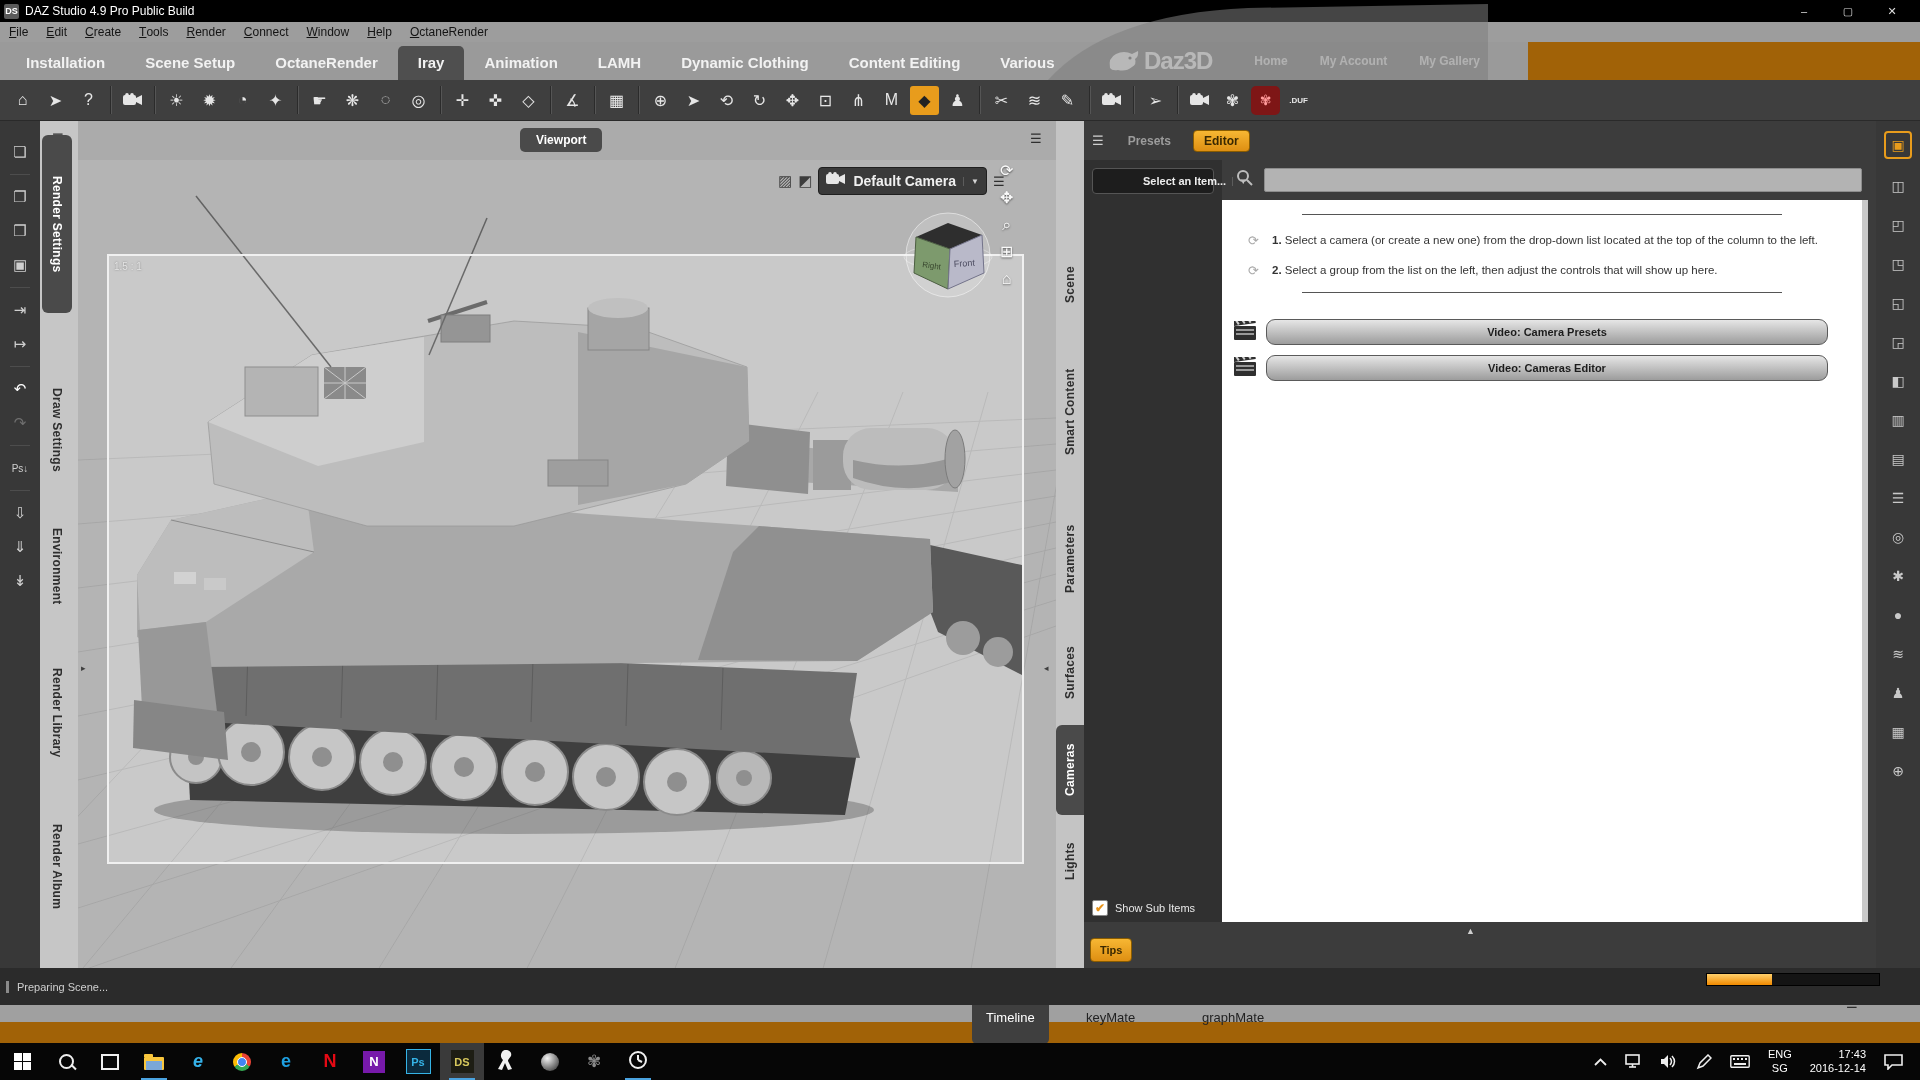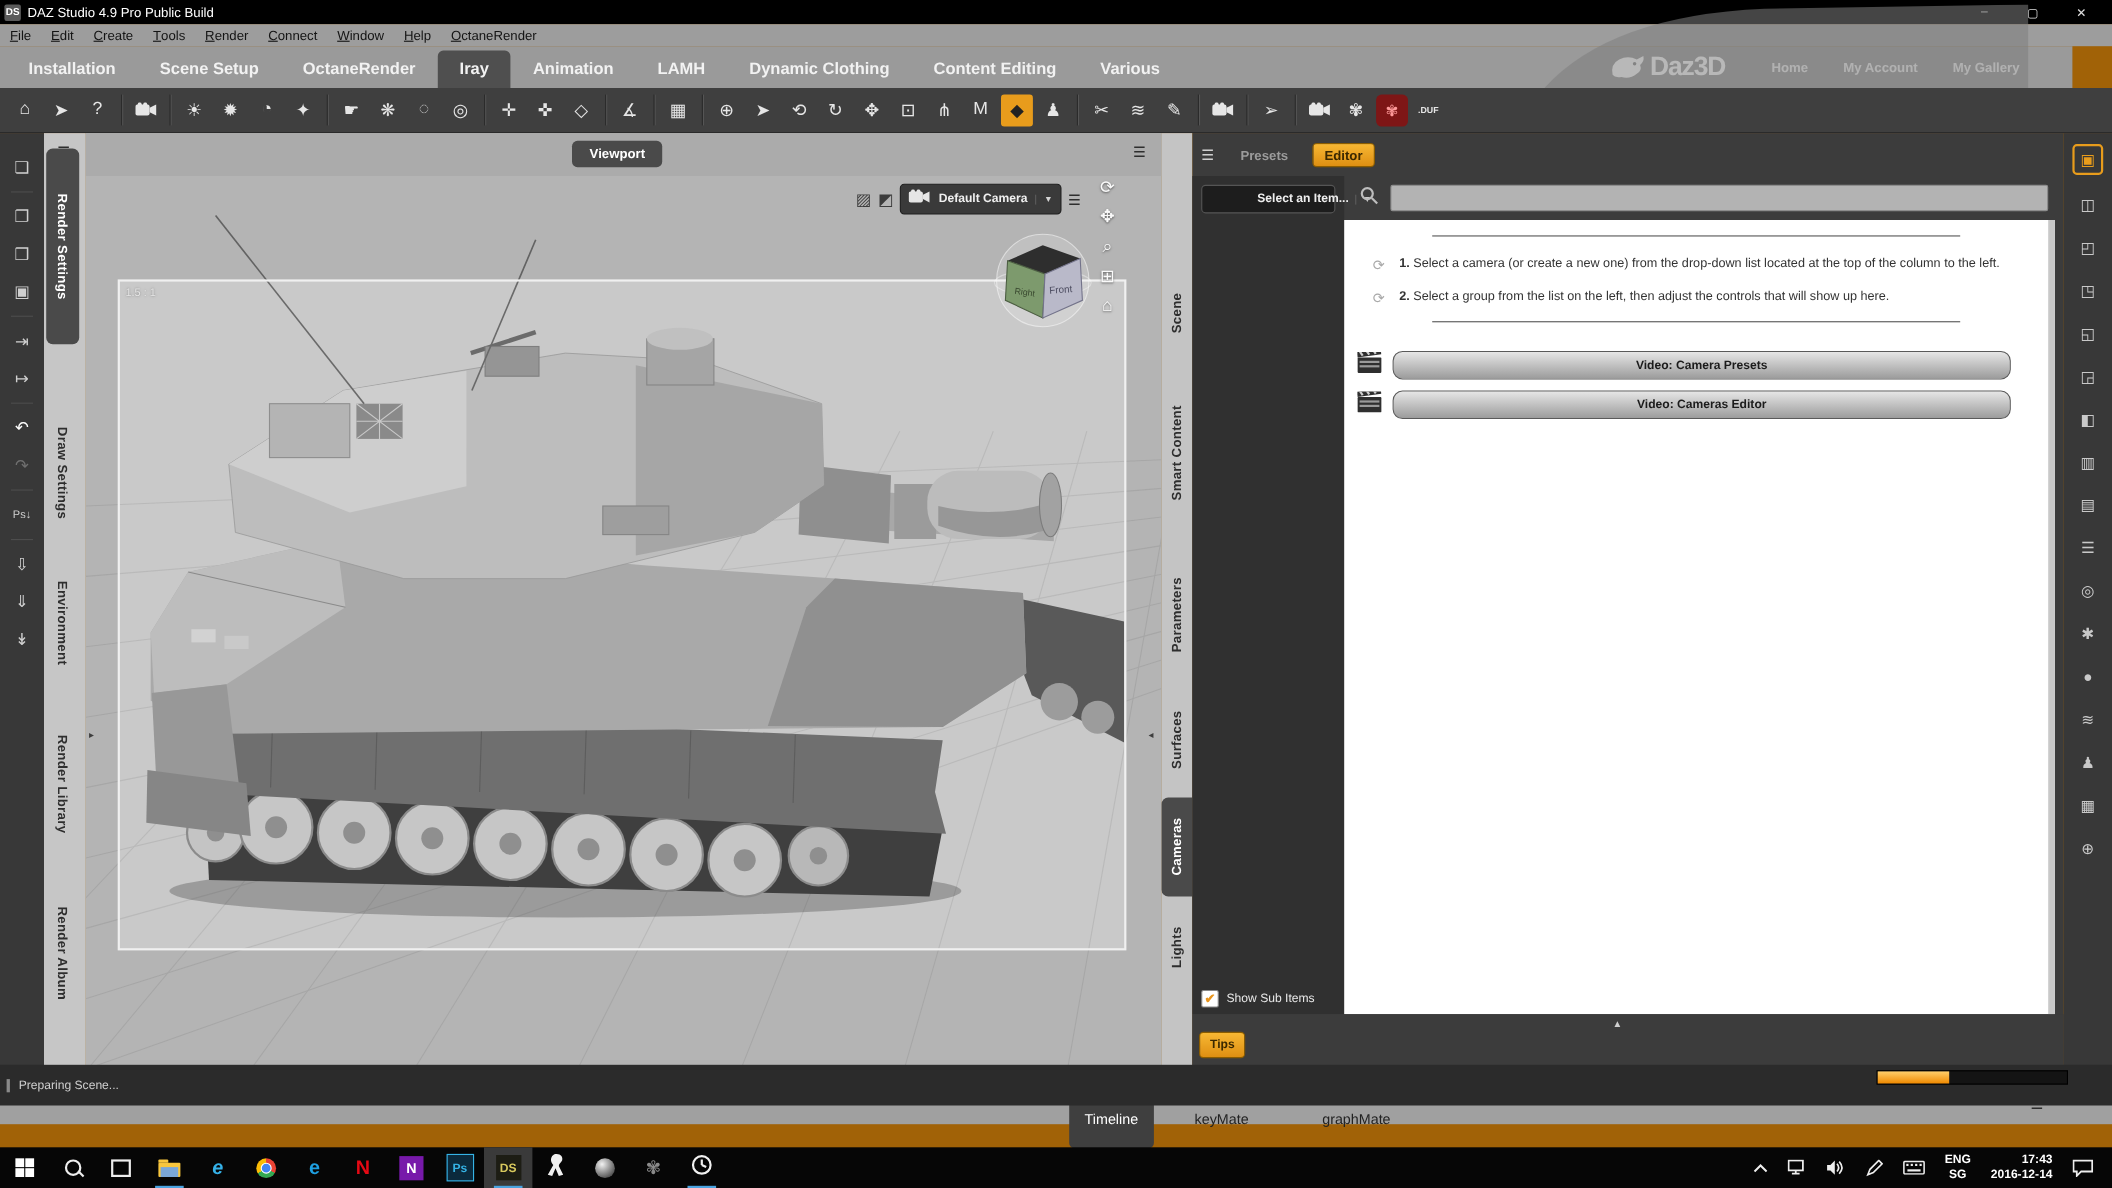--- a/index.html
+++ b/index.html
@@ -8,21 +8,21 @@
   .abs{position:absolute;}
   
   .titlebar{left:0;top:0;width:1920px;height:22px;background:#000;color:#fff;display:flex;align-items:center;font-size:12px;}
   .app-badge{width:15px;height:15px;margin:0 6px 0 4px;background:#5a5a5a;color:#fff;font-size:9px;font-weight:bold;display:flex;align-items:center;justify-content:center;border-radius:2px;}
   .win-ctrls{position:absolute;right:6px;top:0;height:22px;display:flex;}
   .win-ctrl{width:44px;height:22px;display:flex;align-items:center;justify-content:center;color:#ddd;font-size:11px;}
   
   .menubar{left:0;top:22px;width:1920px;height:20px;background:#9d9d9d;display:flex;align-items:center;font-size:12px;color:#141414;}
   .menu-item{padding:0 9px;height:20px;display:flex;align-items:center;}
   
-  .activitybar{left:0;top:42px;width:1884px;height:38px;background:#9a9a9a;}
+  .activitybar{left:0;top:42px;width:1528px;height:38px;background:#9a9a9a;}
   .acttabs{position:absolute;left:6px;top:0;height:38px;display:flex;align-items:flex-end;}
   .acttab{padding:8px 20px 9px;font-size:15px;font-weight:bold;color:#f2f2f2;border-radius:5px 5px 0 0;}
   .acttab.active{background:#4f4f4f;}
   .brandarea{position:absolute;right:0;top:0;width:440px;height:38px;display:flex;align-items:center;}
   .swoosh{position:absolute;left:-40px;top:-38px;}
   .brandlogo{display:flex;align-items:center;gap:4px;margin-left:18px;}
   .brandtext{color:#fff;font-weight:bold;font-size:24px;letter-spacing:-1px;}
   .brandlinks{display:flex;gap:0;margin-left:26px;}
   .brandlink{color:#f0f0f0;font-size:12px;font-weight:bold;padding:0 16px;}
   
@@ -46,21 +46,21 @@
   .panemenu.lightbg{color:#2e2e2e}.panemenu.darkbg{color:#cfcfcf}
   
   .viewportzone{left:78px;top:121px;width:978px;height:865px;background:#b2b2b2;}
   .vpheader{position:absolute;left:0;top:0;width:978px;height:39px;background:#ababab;}
   .vptab{position:absolute;left:442px;top:7px;background:#4a4a4a;color:#fff;font-weight:bold;font-size:12px;padding:5px 16px;border-radius:5px;}
   .vpcanvas{position:absolute;left:0;top:39px;}
   .framelabel{position:absolute;left:36px;top:140px;font-size:10px;color:#e6e6e6;text-shadow:0 0 2px #777;}
   .vpcontrols{position:absolute;left:700px;top:46px;display:flex;align-items:center;gap:6px;}
   .vpicon{color:#3c3c3c;font-size:15px;}
   .camdrop{display:flex;align-items:center;background:#3a3a3a;border:1px solid #1f1f1f;border-radius:4px;height:26px;padding:0 7px;gap:7px;}
-  .camdrop .lbl{color:#f0f0f0;font-weight:bold;font-size:11px;}
+  .camdrop .lbl{color:#f0f0f0;font-weight:bold;font-size:14px;}
   .camdrop .dd{color:#d5d5d5;font-size:8px;border-left:1px solid #5c5c5c;padding-left:7px;}
   .camtools{position:absolute;left:922px;top:42px;display:flex;flex-direction:column;gap:11px;align-items:center;}
   .camtool{color:#fafafa;font-size:16px;text-shadow:0 1px 2px rgba(0,0,0,.55);line-height:1;}
   .viewcube{position:absolute;left:822px;top:84px;}
   .collapse{position:absolute;font-size:9px;color:#3e3e3e;}
   
   .sidetabs{left:1056px;top:121px;width:28px;height:865px;background:#c4c4c4;}
   .sidetabs .vtab{position:absolute;left:0;width:28px;box-sizing:border-box;transform:rotate(180deg);}
   .sidetabs .vtab.active{background:#4a4a4a;color:#fff;border-radius:0 6px 6px 0;}
   
@@ -103,21 +103,21 @@
   .statustext{color:#cfcfcf;font-size:11px;}
   .progresstrack{position:absolute;left:1706px;top:5px;width:172px;height:11px;background:#141414;border:1px solid #000;}
   .progressfill{height:100%;background:linear-gradient(#ffcf6b,#f08a00);}
   
   .taskbar{left:0;top:1043px;width:1920px;height:37px;background:#060606;display:flex;align-items:stretch;}
   .tbcell{width:44px;display:flex;align-items:center;justify-content:center;position:relative;}
   .tbcell.appactive{background:#3a3a3a;}
   .runline{position:absolute;bottom:0;left:9px;width:26px;height:2px;background:#4aa3e0;}
   .glyphic{color:#eee;font-size:17px;}
   .tray{margin-left:auto;display:flex;align-items:center;gap:4px;padding-right:10px;}
-  .traycell{padding:0 7px;display:flex;align-items:center;justify-content:center;color:#eee;font-weight:bold;}
+  .traycell{padding:0 7px;display:flex;align-items:center;justify-content:center;color:#eee;}
   .traytext{display:flex;flex-direction:column;align-items:center;color:#fff;font-size:11px;line-height:1.25;}
   .traytext.right{align-items:flex-end;}
   
   .icon-winlogo{display:grid;grid-template-columns:8px 8px;grid-template-rows:8px 8px;gap:1px;}
   .icon-winlogo i{background:#fff;}
   .icon-mag{width:11px;height:11px;border:2px solid #eee;border-radius:50%;position:relative;}
   .icon-mag::after{content:"";position:absolute;left:9px;top:10px;width:7px;height:2px;background:#eee;transform:rotate(45deg);}
   .icon-taskview{width:14px;height:12px;border:2px solid #eee;position:relative;}
   .icon-folder{width:20px;height:13px;background:#f8c63d;border-radius:1px;position:relative;margin-top:4px;}
   .icon-folder::before{content:"";position:absolute;left:0;top:-3px;width:9px;height:3px;background:#f8c63d;border-radius:1px 1px 0 0;}

